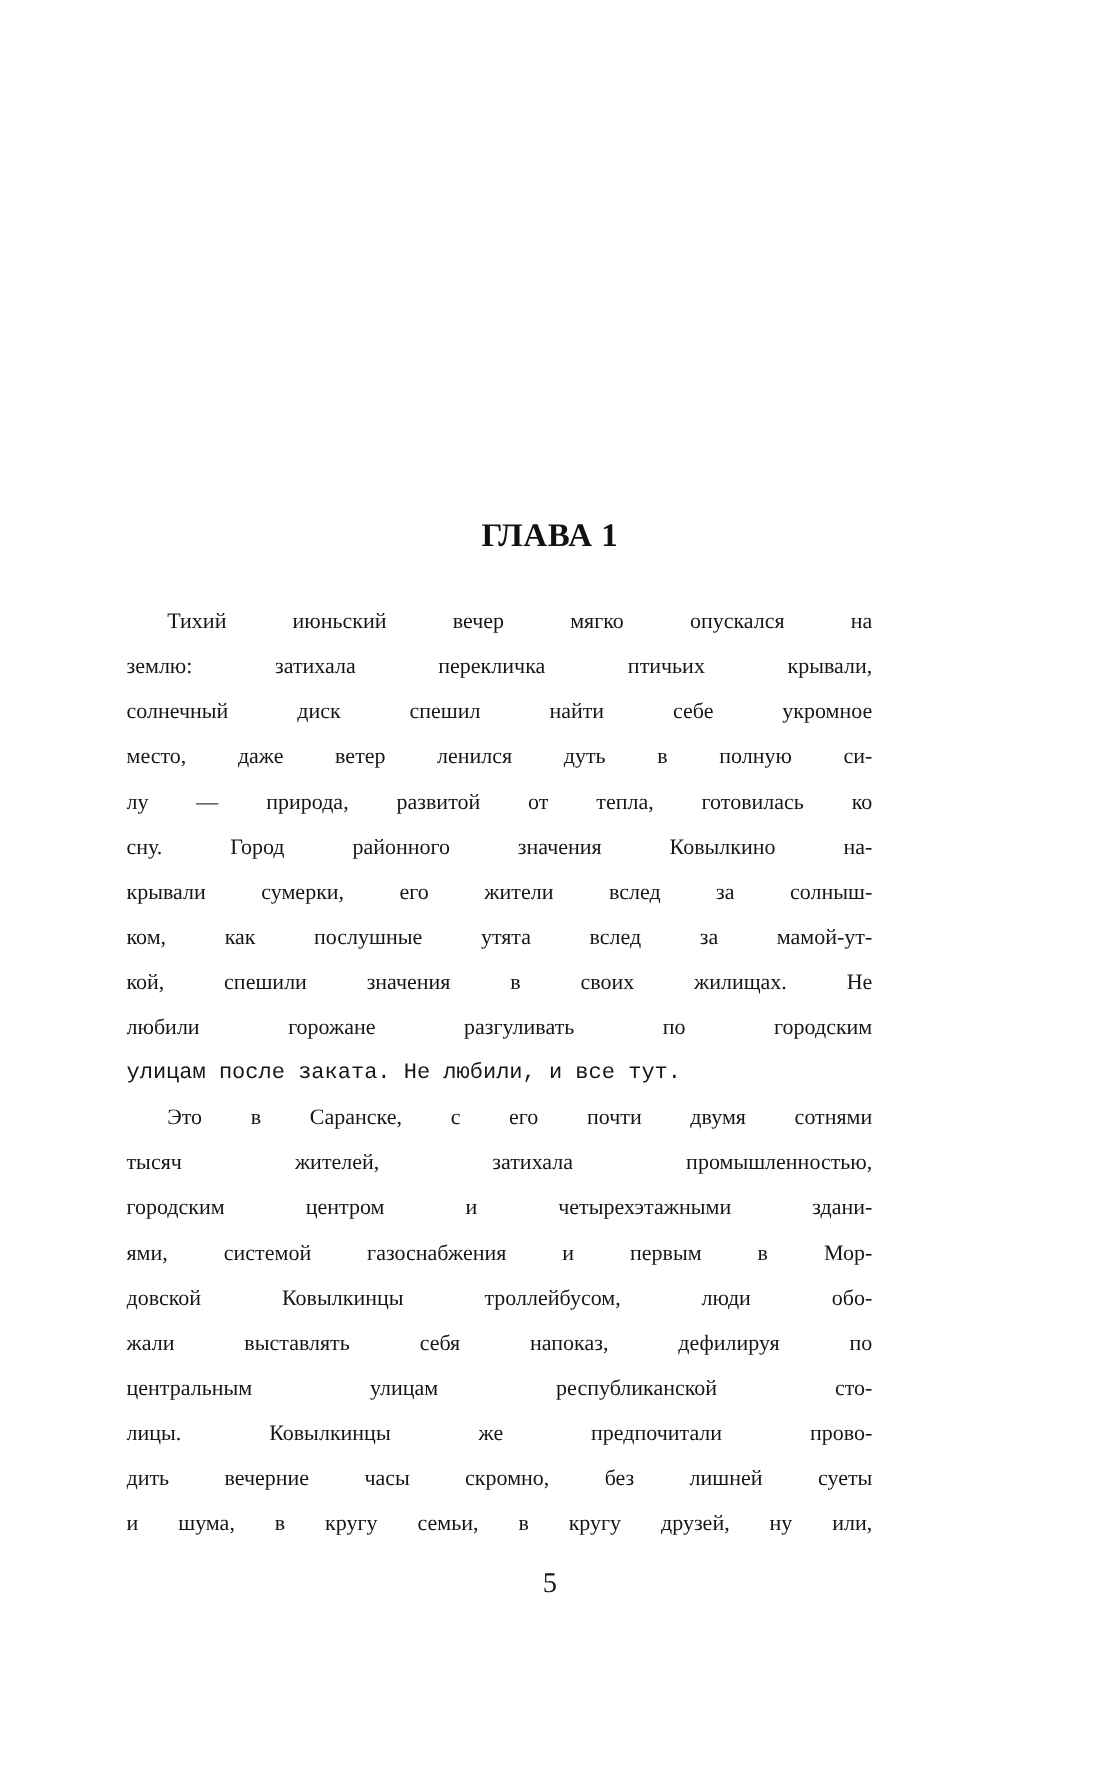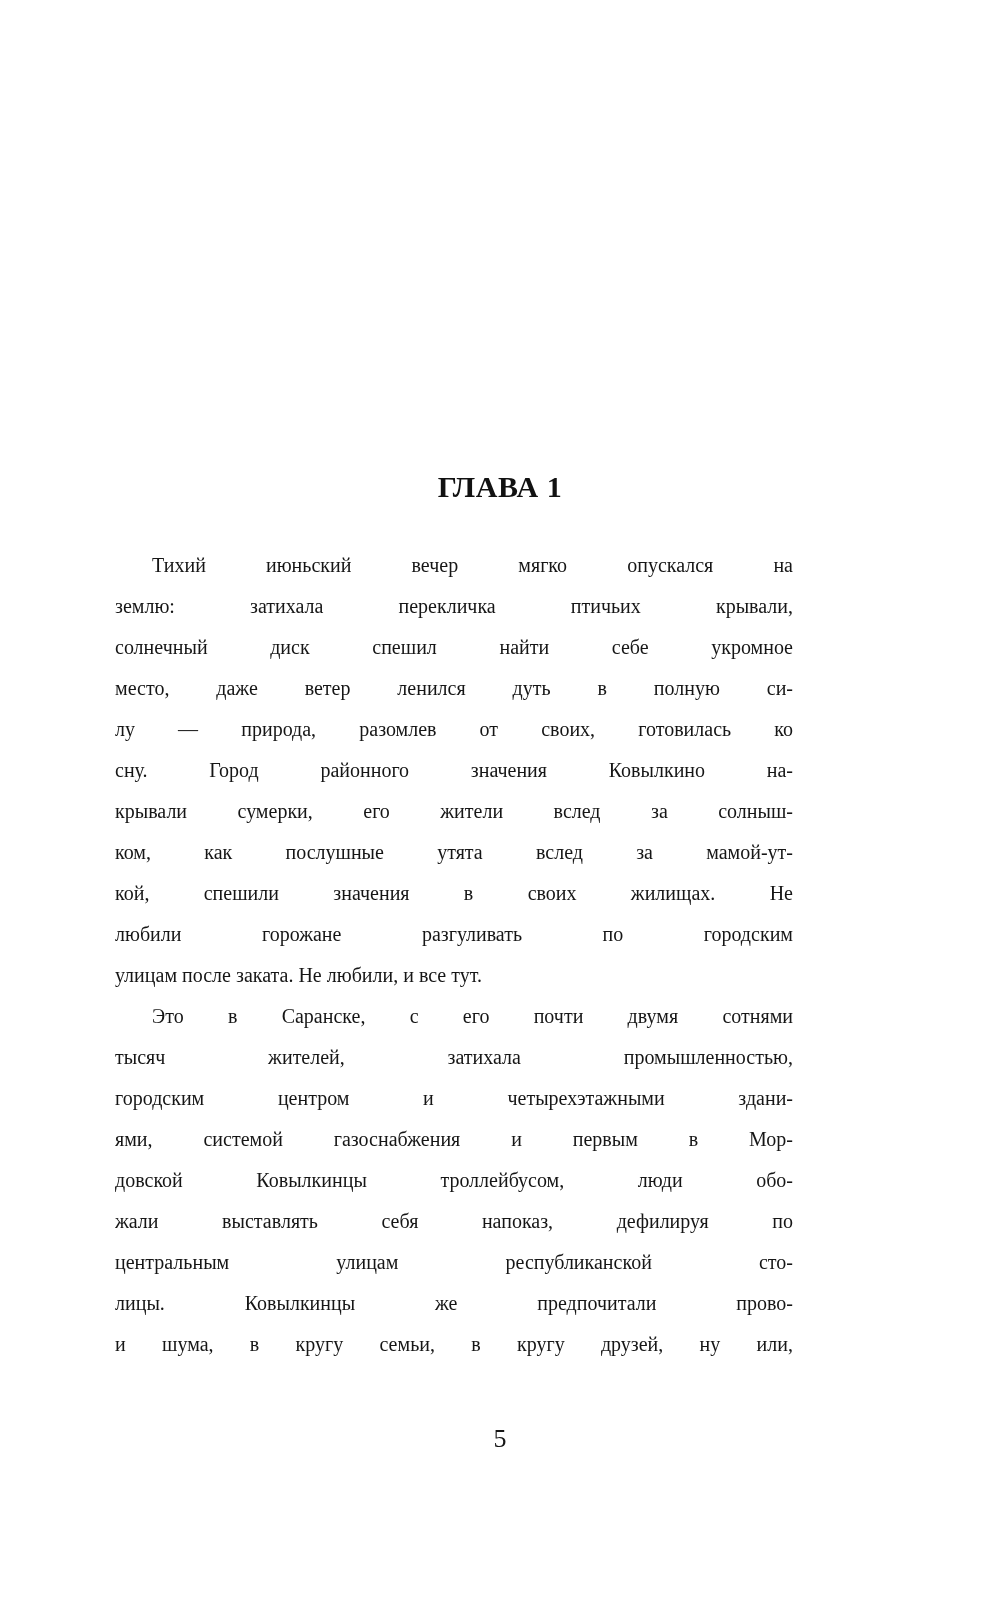--- a/index.html
+++ b/index.html
@@ -46,20 +46,21 @@
     text-align-last: justify;
     white-space: normal;
     height: 41px;
     overflow: hidden;
   }
   .line.indent {
     padding-left: 37px;
   }
   .line.para-last {
     text-align-last: left;
+    font-family: Liberation Mono, monospace;
   }
   .page-number {
     position: absolute;
     top: 1424px;
     left: 0;
     width: 100%;
     text-align: center;
     font-size: 26px;
     color: #161616;
   }
@@ -71,38 +72,39 @@
 
   <div class="chapter-heading">ГЛАВА 1</div>
 
   <div class="text-block">
 
     <div class="paragraph">
       <div class="line indent">Тихий июньский вечер мягко опускался на</div>
       <div class="line">землю: затихала перекличка птичьих крывали,</div>
       <div class="line">солнечный диск спешил найти себе укромное</div>
       <div class="line">место, даже ветер ленился дуть в полную си-</div>
-      <div class="line">лу — природа, разомлев от своих, готовилась ко</div>
+      <div class="line">лу — природа, развитой от тепла, готовилась ко</div>
       <div class="line">сну. Город районного значения Ковылкино на-</div>
       <div class="line">крывали сумерки, его жители вслед за солныш-</div>
       <div class="line">ком, как послушные утята вслед за мамой-ут-</div>
       <div class="line">кой, спешили значения в своих жилищах. Не</div>
       <div class="line">любили горожане разгуливать по городским</div>
       <div class="line para-last">улицам после заката. Не любили, и все тут.</div>
     </div>
 
     <div class="paragraph">
       <div class="line indent">Это в Саранске, с его почти двумя сотнями</div>
       <div class="line">тысяч жителей, затихала промышленностью,</div>
       <div class="line">городским центром и четырехэтажными здани-</div>
       <div class="line">ями, системой газоснабжения и первым в Мор-</div>
       <div class="line">довской Ковылкинцы троллейбусом, люди обо-</div>
       <div class="line">жали выставлять себя напоказ, дефилируя по</div>
       <div class="line">центральным улицам республиканской сто-</div>
       <div class="line">лицы. Ковылкинцы же предпочитали прово-</div>
+      <div class="line">дить вечерние часы скромно, без лишней суеты</div>
       <div class="line">и шума, в кругу семьи, в кругу друзей, ну или,</div>
     </div>
 
   </div>
 
   <div class="page-number">5</div>
 
 </div>
 
 </body></html>

